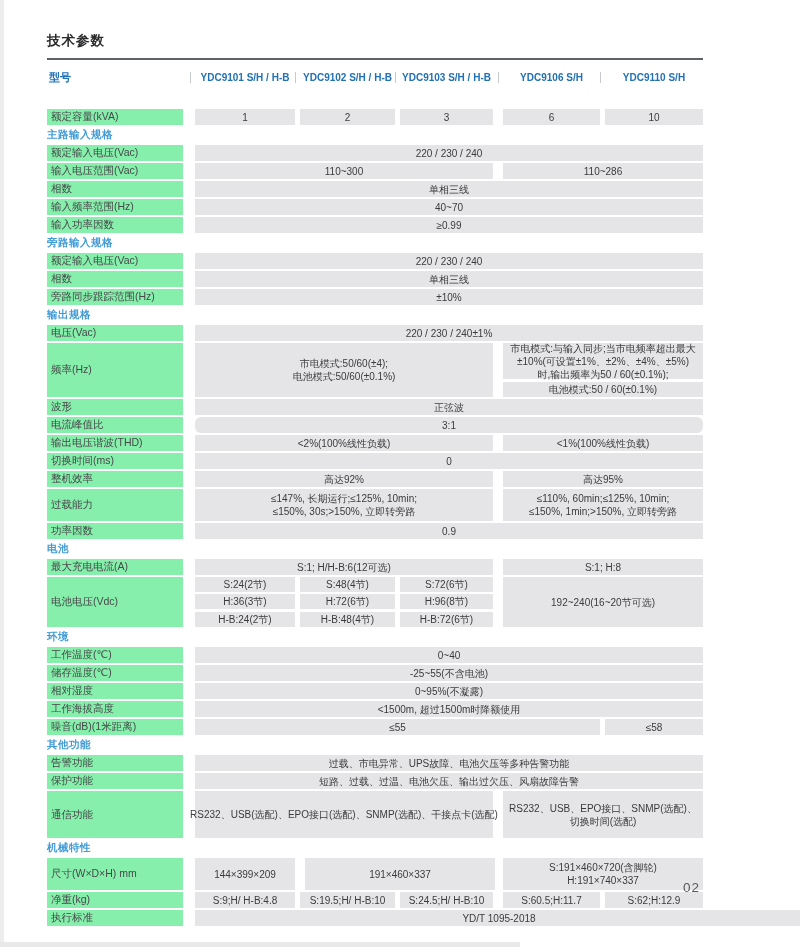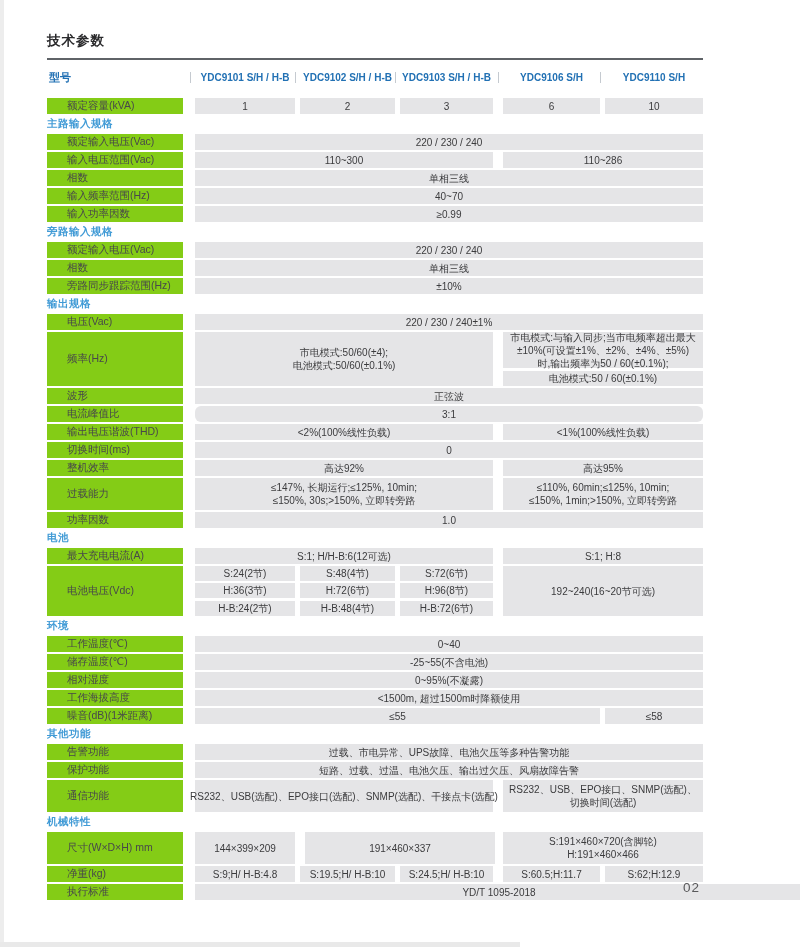--- a/index.html
+++ b/index.html
@@ -11,36 +11,36 @@
   body::before{content:"";position:absolute;left:0;top:0;width:4px;height:100%;background:#ededed;}
   body::after{content:"";position:absolute;left:0;bottom:0;width:520px;height:5px;background:#e9e9e9;}
   .page-title{
     position:absolute;left:47px;top:32px;font-size:13.5px;font-weight:bold;
     color:#2a2a2c;letter-spacing:1px;
   }
   .top-rule{position:absolute;left:47px;top:58px;width:656px;height:2px;background:#5f6367;}
   #spec-table{position:absolute;left:47px;top:66px;width:656px;}
   .t-row{display:flex;margin-bottom:2px;}
   .lbl{
-    width:136px;flex:0 0 136px;background:#84cc16;color:#48484a;
-    font-size:10.5px;display:flex;align-items:center;padding-left:20px;
+    width:136px;flex:0 0 136px;background:#86efac;color:#48484a;
+    font-size:10.5px;display:flex;align-items:center;padding-left:4px;
     box-sizing:border-box;white-space:nowrap;
   }
   .gap{width:12px;flex:0 0 12px;}
   .vals{position:relative;width:508px;flex:0 0 508px;}
   .cell{
     position:absolute;background:#e5e5e7;display:flex;flex-direction:column;
     justify-content:center;align-items:center;font-size:10px;color:#3b3b3d;
     line-height:1.3;white-space:nowrap;overflow:visible;
   }
   .section{
     height:15px;margin:2px 0 3px 0;display:flex;align-items:center;
     color:#419bd6;font-size:10.5px;font-weight:bold;letter-spacing:0.5px;
   }
-  .hdr-row{display:flex;height:23px;margin-bottom:9px;justify-content:flex-end;}
+  .hdr-row{display:flex;height:23px;margin-bottom:20px;justify-content:flex-end;}
   .hdr-lbl{
     width:136px;flex:0 0 136px;display:flex;align-items:center;padding-left:2px;
     box-sizing:border-box;color:#2271b4;font-weight:bold;font-size:11px;
   }
   .hdr-vals{position:relative;width:508px;flex:0 0 508px;}
   .hdr-col{
     position:absolute;top:0;bottom:0;display:flex;align-items:center;justify-content:center;
     color:#2271b4;font-weight:bold;font-size:10px;white-space:nowrap;
   }
   .hdr-div{position:absolute;top:6px;width:1px;height:11px;background:#c5cad0;}
@@ -259,21 +259,21 @@
           <div class="ln">≤110%, 60min;≤125%, 10min;</div>
           <div class="ln">≤150%, 1min;&gt;150%, 立即转旁路</div>
         </div>
       </div>
     </div>
     <div class="t-row" style="height: 16px;">
       <div class="lbl">功率因数</div>
       <div class="gap"></div>
       <div class="vals">
         <div class="cell" style="left: 0px; width: 508px; top: 0px; bottom: 0px;">
-          <div class="ln">1.0</div>
+          <div class="ln">0.9</div>
         </div>
       </div>
     </div>
     <div class="section">电池</div>
     <div class="t-row" style="height: 16px;">
       <div class="lbl">最大充电电流(A)</div>
       <div class="gap"></div>
       <div class="vals">
         <div class="cell" style="left: 0px; width: 298px; top: 0px; bottom: 0px;">
           <div class="ln">S:1; H/H-B:6(12可选)</div>
@@ -380,21 +380,21 @@
     </div>
     <div class="t-row" style="height: 16px;">
       <div class="lbl">保护功能</div>
       <div class="gap"></div>
       <div class="vals">
         <div class="cell" style="left: 0px; width: 508px; top: 0px; bottom: 0px;">
           <div class="ln">短路、过载、过温、电池欠压、输出过欠压、风扇故障告警</div>
         </div>
       </div>
     </div>
-    <div class="t-row" style="height: 32px;">
+    <div class="t-row" style="height: 47px;">
       <div class="lbl">通信功能</div>
       <div class="gap"></div>
       <div class="vals">
         <div class="cell" style="left: 0px; width: 298px; top: 0px; bottom: 0px;">
           <div class="ln">RS232、USB(选配)、EPO接口(选配)、SNMP(选配)、干接点卡(选配)</div>
         </div>
         <div class="cell" style="left: 308px; width: 200px; top: 0px; bottom: 0px;">
           <div class="ln">RS232、USB、EPO接口、SNMP(选配)、</div>
           <div class="ln">切换时间(选配)</div>
         </div>
@@ -406,21 +406,21 @@
       <div class="gap"></div>
       <div class="vals">
         <div class="cell" style="left: 0px; width: 100px; top: 0px; bottom: 0px;">
           <div class="ln">144×399×209</div>
         </div>
         <div class="cell" style="left: 110px; width: 190px; top: 0px; bottom: 0px;">
           <div class="ln">191×460×337</div>
         </div>
         <div class="cell" style="left: 308px; width: 200px; top: 0px; bottom: 0px;">
           <div class="ln">S:191×460×720(含脚轮)</div>
-          <div class="ln">H:191×460×466</div>
+          <div class="ln">H:191×740×337</div>
         </div>
       </div>
     </div>
     <div class="t-row" style="height: 16px;">
       <div class="lbl">净重(kg)</div>
       <div class="gap"></div>
       <div class="vals">
         <div class="cell" style="left: 0px; width: 100px; top: 0px; bottom: 0px;">
           <div class="ln">S:9;H/ H-B:4.8</div>
         </div>

